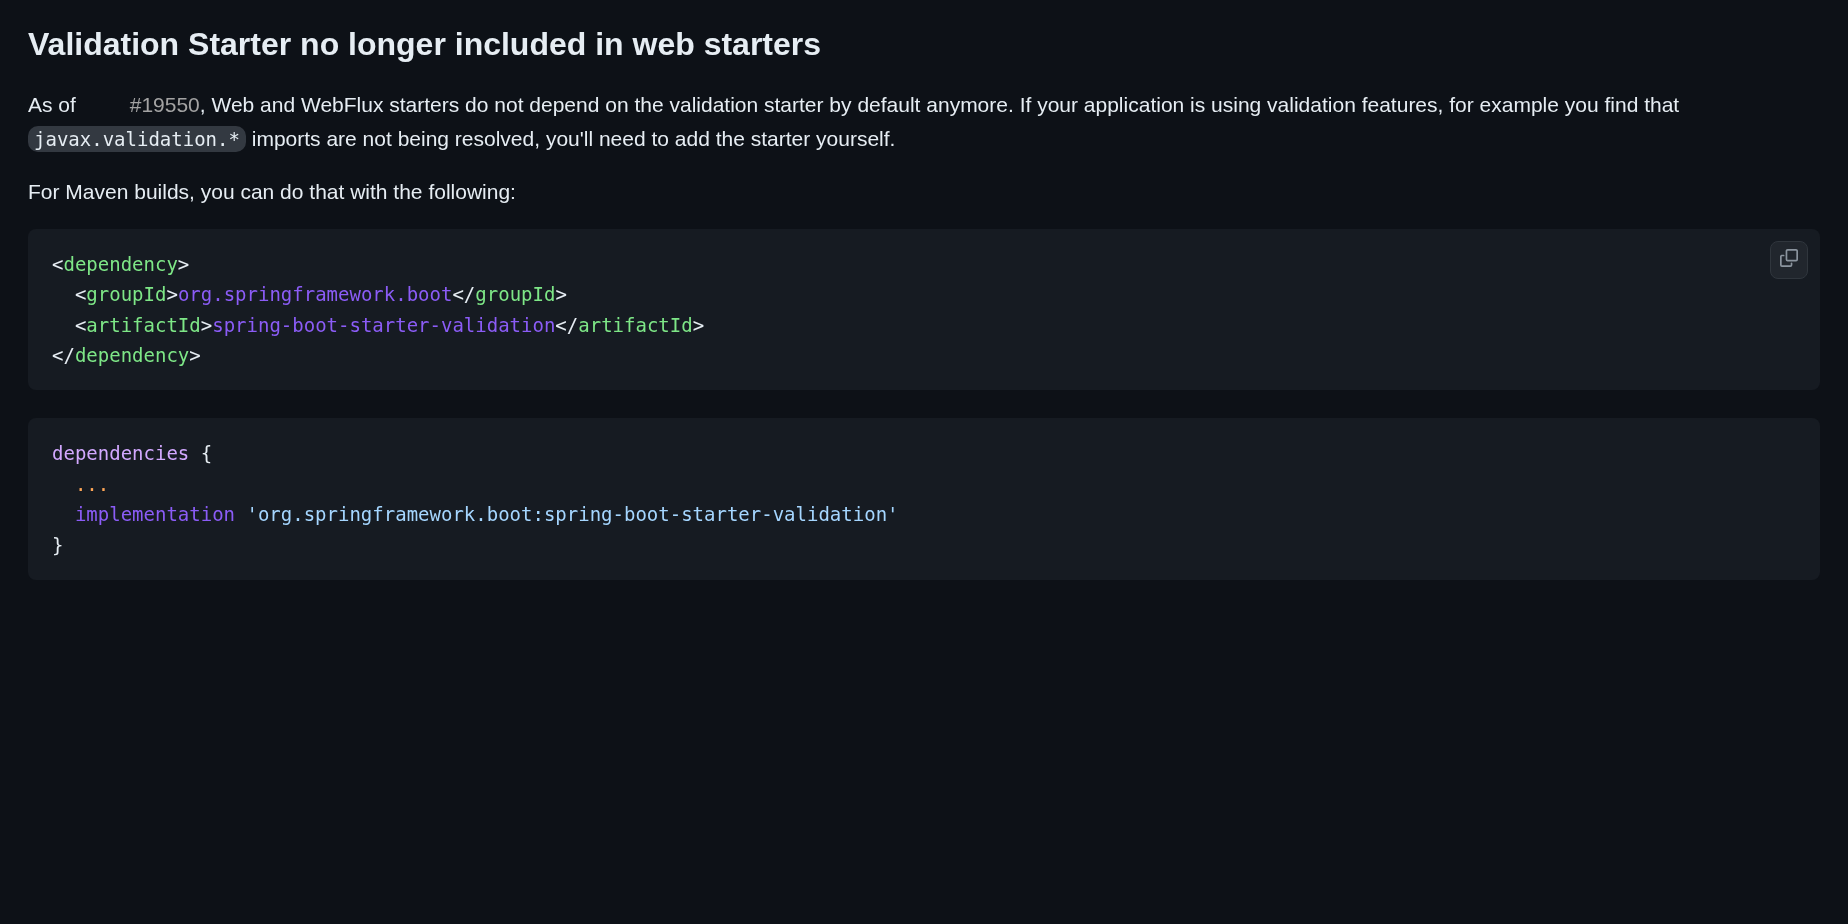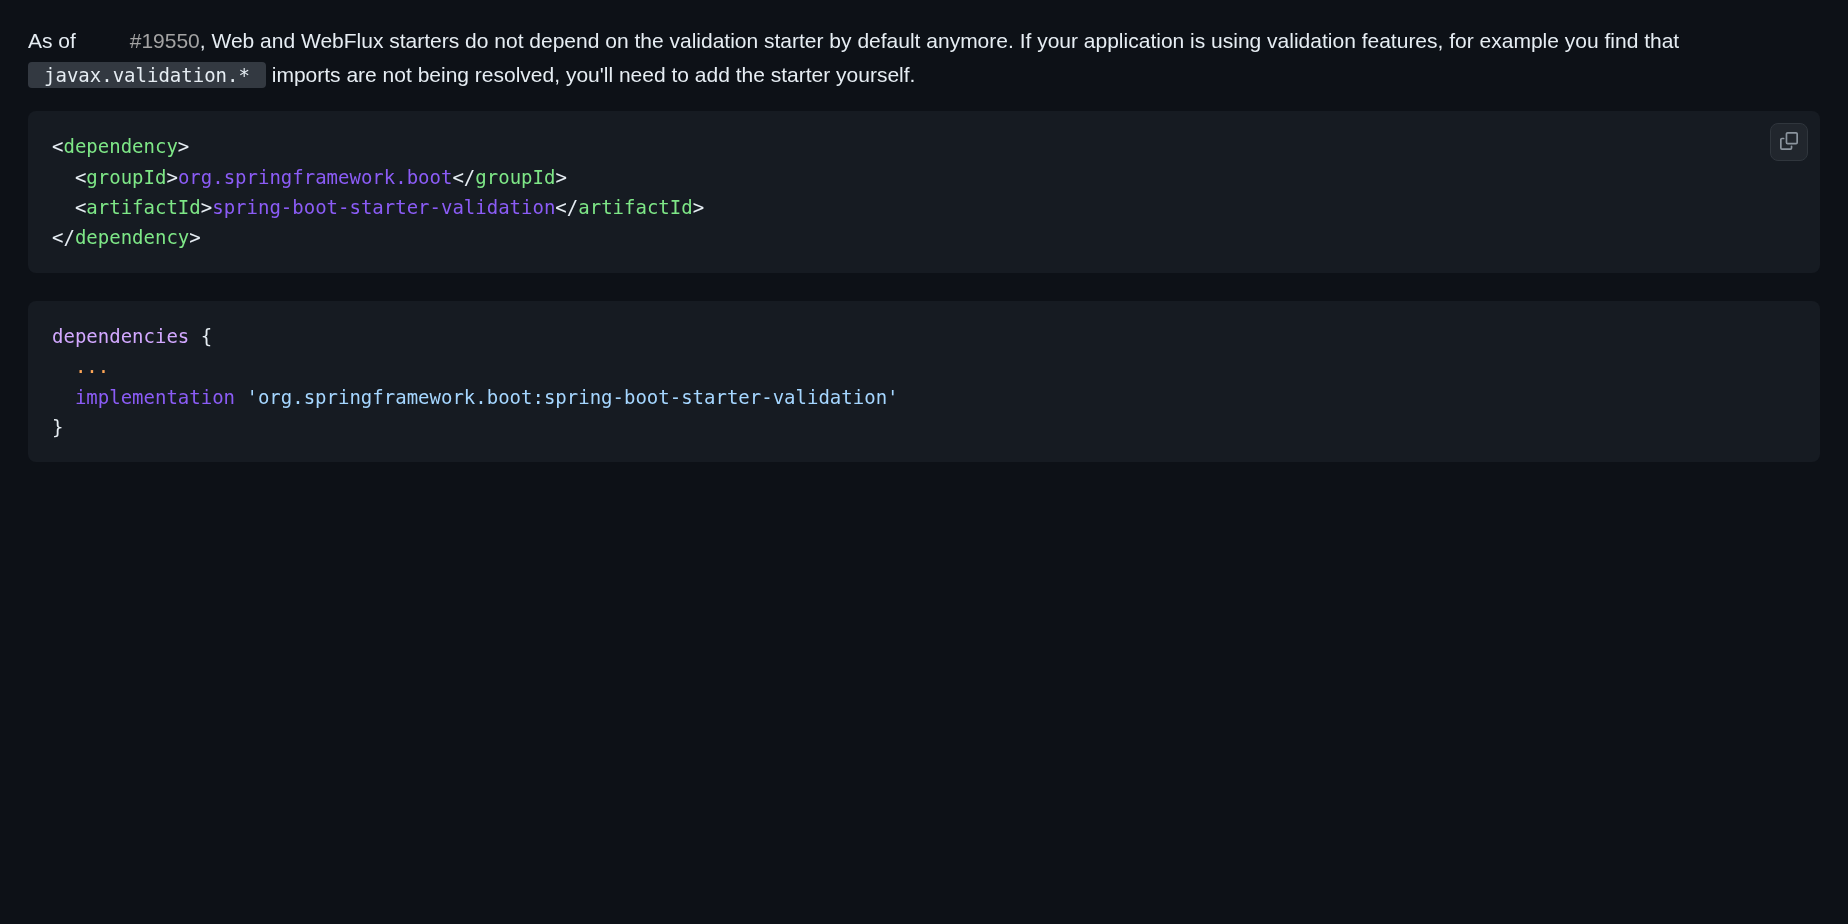--- a/index.html
+++ b/index.html
@@ -29,22 +29,22 @@
     margin: 0 0 20px 0;
     color: #e6edf3;
   }
   a.issue-link {
     color: #a3a3a3;
     text-decoration: none;
     margin-left: 48px;
   }
   code.inline {
     background: rgba(110,118,129,0.4);
-    padding: 2px 16px;
-    border-radius: 4px;
+    padding: 2px 6px;
+    border-radius: 10px;
     font-family: ui-monospace, SFMono-Regular, "SF Mono", Menlo, Consolas, monospace;
     font-size: 19px;
     color: #e6edf3;
   }
   .code-block {
     position: relative;
     background: #161b22;
     border-radius: 8px;
     padding: 20px 24px;
     margin: 0 0 28px 0;
@@ -84,25 +84,27 @@
   .tok-text    { color: #8b5cf6; }
   .tok-keyword { color: #d2a8ff; }
   .tok-dots    { color: #ffa657; }
   .tok-string  { color: #a5d6ff; }
 </style>
 </head>
 <body>
 
 <div class="container">
 
+  <h2>Validation Starter no longer included in web starters</h2>
 
   <p>
     <span>As of </span><a class="issue-link" href="#">#19550</a><span>, Web and WebFlux starters do not depend on the validation starter by default anymore. If your application is using validation features, for example you find that </span><code class="inline">javax.validation.*</code><span> imports are not being resolved, you'll need to add the starter yourself.</span>
   </p>
 
+  <p>For Maven builds, you can do that with the following:</p>
 
   <div class="code-block">
     <button class="copy-btn" aria-label="Copy">
       <span>
         <svg viewBox="0 0 16 16">
             <path d="M0 6.75C0 5.784.784 5 1.75 5h1.5a.75.75 0 0 1 0 1.5h-1.5a.25.25 0 0 0-.25.25v7.5c0 .138.112.25.25.25h7.5a.25.25 0 0 0 .25-.25v-1.5a.75.75 0 0 1 1.5 0v1.5A1.75 1.75 0 0 1 9.25 16h-7.5A1.75 1.75 0 0 1 0 14.25Z"></path>
             <path d="M5 1.75C5 .784 5.784 0 6.75 0h7.5C15.216 0 16 .784 16 1.75v7.5A1.75 1.75 0 0 1 14.25 11h-7.5A1.75 1.75 0 0 1 5 9.25Zm1.75-.25a.25.25 0 0 0-.25.25v7.5c0 .138.112.25.25.25h7.5a.25.25 0 0 0 .25-.25v-7.5a.25.25 0 0 0-.25-.25Z"></path>
           </svg>
       </span>
     </button>

